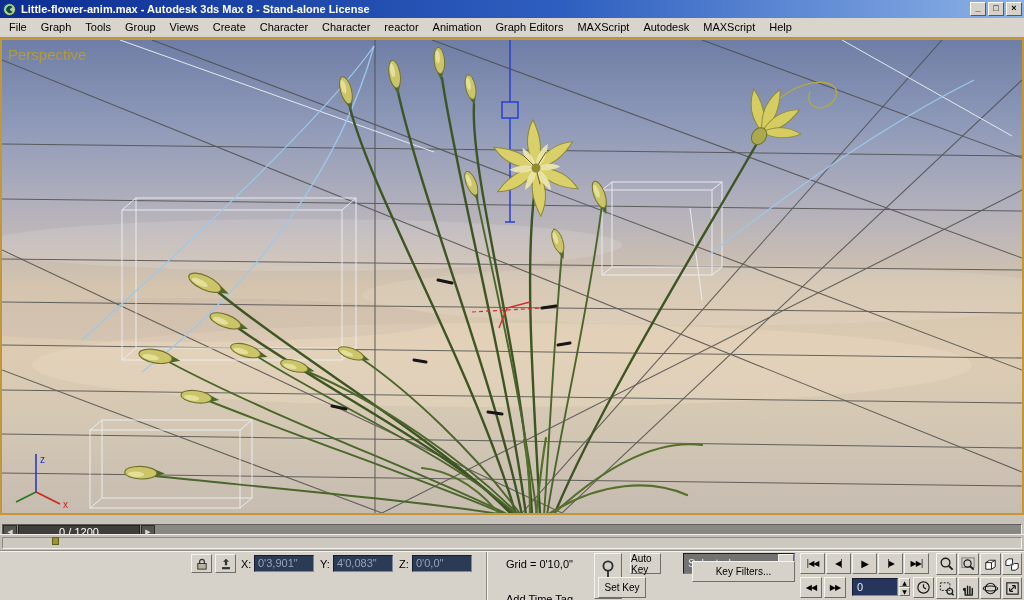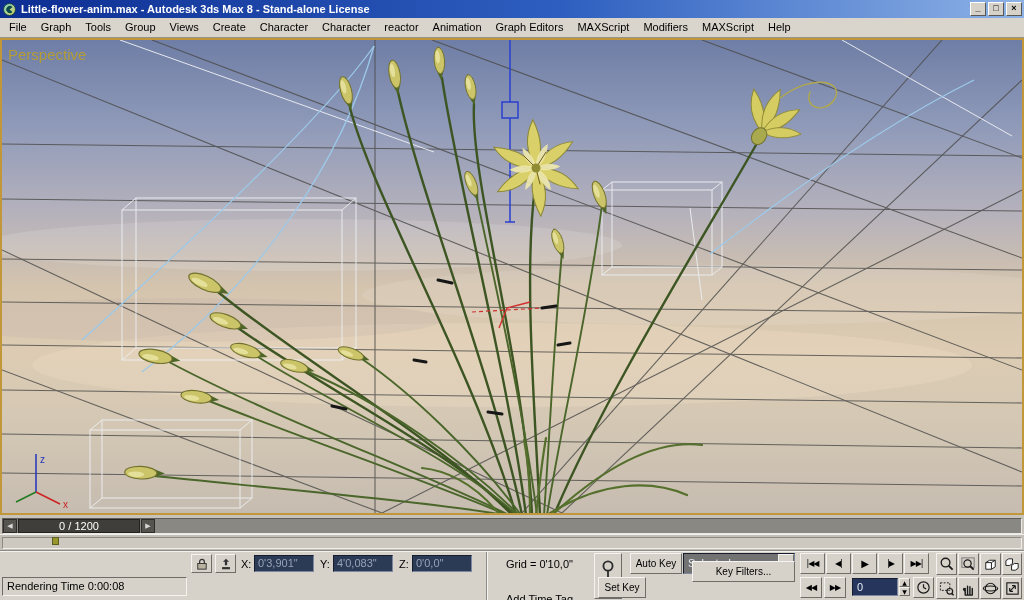--- a/index.html
+++ b/index.html
@@ -30,21 +30,21 @@
   
   .sunken{background:#d6d2ca;border:1px solid;border-color:#6f6d68 #f5f3ef #f5f3ef #6f6d68}
   .raised{background:#d6d2ca;border:1px solid;border-color:#f5f3ef #6f6d68 #6f6d68 #f5f3ef}
   .navy{background:#2b3a55;border:1px solid;border-color:#151d2e #7d87a0 #7d87a0 #151d2e;color:#98a2b6}
   .abs{position:absolute}
   .btn{display:flex;align-items:center;justify-content:center;cursor:default}
   .lbl{position:absolute;line-height:17px}
   .vdiv{position:absolute;width:2px;border-left:1px solid #8e8b85;border-right:1px solid #f5f3ef}
 
   
-  .timeslider{position:absolute;top:515px;left:0;width:1024px;height:19px;background:#c7c3bb;padding:3px 2px}
+  .timeslider{position:absolute;top:515px;left:0;width:1024px;height:19px;background:#c7c3bb;padding:9px 2px}
   .ts-track{position:relative;width:100%;height:16px;background:#8a8883;
     border:1px solid;border-color:#5f5d59 #eceae6 #eceae6 #5f5d59}
   .ts-cap{position:absolute;top:0;width:14px;height:14px;background:#56544f;color:#d8d8d8;
     font-size:7px;display:flex;align-items:center;justify-content:center;border:1px solid #2e2d2a}
   .ts-btn{position:absolute;top:0;left:15px;width:122px;height:14px;background:#403e3a;color:#fff;
     font-size:11px;display:flex;align-items:center;justify-content:center;border:1px solid #23221f}
   .trackbar{position:absolute;top:534px;left:0;width:1024px;height:17px;background:#c3bfb7;
     border-top:1px solid #f1efeb;border-bottom:1px solid #8e8b85}
   .tb-inner{position:absolute;top:2px;left:2px;right:2px;height:12px;background:#cdc9c1;
     border:1px solid;border-color:#8e8b85 #f1efeb #f1efeb #8e8b85}
@@ -86,21 +86,21 @@
   <span>Tools</span>
   <span>Group</span>
   <span>Views</span>
   <span>Create</span>
   <span>Character</span>
   <span>Character</span>
   <span>reactor</span>
   <span>Animation</span>
   <span>Graph Editors</span>
   <span>MAXScript</span>
-  <span>Modifiers</span>
+  <span>Autodesk</span>
   <span>MAXScript</span>
   <span>Help</span>
 </div>
 
 <div class="viewport">
   <svg viewBox="0 0 1020 473" preserveAspectRatio="none">
     <defs>
       <linearGradient id="sky" x1="0" y1="0" x2="0" y2="1">
         <stop offset="0" stop-color="#6f7ea6"></stop>
           <stop offset="0.18" stop-color="#8f9ab9"></stop>
@@ -344,21 +344,21 @@
     <svg width="20" height="38" viewBox="0 0 24 44">
       <g stroke="#2e2e2e" stroke-width="2.2" fill="none">
         <circle cx="12" cy="10" r="5.5"></circle>
         <line x1="12" y1="15.5" x2="12" y2="36"></line>
         <line x1="12" y1="28" x2="19" y2="28"></line>
         <line x1="12" y1="34" x2="17" y2="34"></line>
       </g>
     </svg>
   </div>
 
-  <div class="abs raised btn" style="left:630px;top:1px;width:52px;height:21px;font-size:10px">Auto Key</div>
+  <div class="abs raised btn" style="left:630px;top:1px;width:31px;height:21px;font-size:10px">Auto Key</div>
 
   <div class="abs navy" style="left:683px;top:1px;width:112px;height:21px;background:#737373;color:#e8edf6">
     <span style="position:absolute;left:4px;top:3px">Selected</span>
     <span class="raised btn" style="position:absolute;right:0;top:0;width:16px;height:19px;font-size:7px;color:#000">▼</span>
   </div>
 
   <div class="abs raised btn transport-btn" style="left:800px;top:1px;width:25px;height:21px">|◀◀</div>
   <div class="abs raised btn transport-btn" style="left:826px;top:1px;width:25px;height:21px">◀|</div>
   <div class="abs raised btn transport-btn" style="left:852px;top:1px;width:25px;height:21px;font-size:10px">▶</div>
   <div class="abs raised btn transport-btn" style="left:878px;top:1px;width:25px;height:21px">|▶</div>
@@ -383,21 +383,20 @@
       <path d="M4,7 h6 l4,-2.5 M10,7 v7" fill="none" stroke="#1a1a1a"></path>
     </svg>
   </div>
   <div class="abs raised btn navgrid-btn" style="left:1002px;top:1px;width:20px;height:22px">
     <svg width="17" height="17" viewBox="0 0 18 18">
       <path d="M2,5 l3,-2 h4 v5 l-3,2 h-4 z" fill="#fff" stroke="#1a1a1a"></path>
       <path d="M8,10 l3,-2 h4 v5 l-3,2 h-4 z" fill="#fff" stroke="#1a1a1a"></path>
     </svg>
   </div>
 
-  <div class="abs sunken" style="left:2px;top:25px;width:185px;height:19px;line-height:17px;padding-left:4px">Rendering Time  0:00:08</div>
 
   <div class="abs flat-panel" style="left:491px;top:37px;width:97px;height:19px">Add Time Tag</div>
 
   <div class="abs raised btn" style="left:598px;top:25px;width:48px;height:21px;font-size:10px">Set Key</div>
 
   <div class="abs raised btn" style="left:692px;top:9px;width:103px;height:21px;font-size:10px">Key Filters...</div>
 
   <div class="abs raised btn transport-btn" style="left:800px;top:25px;width:22px;height:21px">◀◀</div>
   <div class="abs raised btn transport-btn" style="left:824px;top:25px;width:22px;height:21px">▶▶</div>
 

